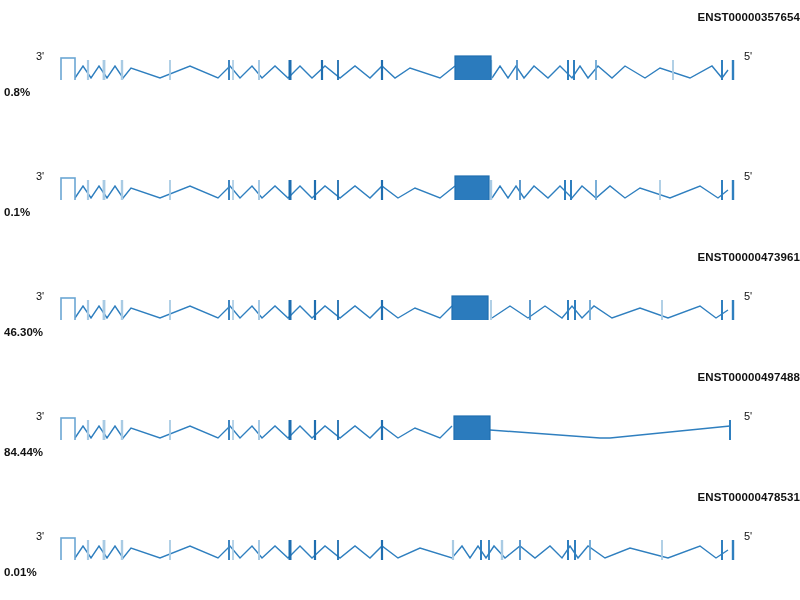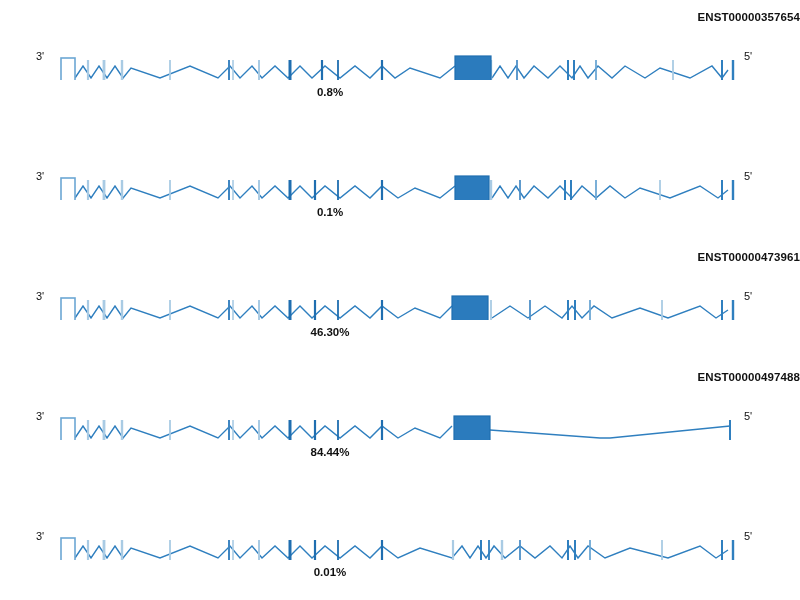--- a/index.html
+++ b/index.html
@@ -40,23 +40,23 @@
     font-weight: 700;
     letter-spacing: 0.1px;
     color: #111111;
     line-height: 14px;
     white-space: nowrap;
   }
 
   .transcript-percent {
     position: absolute;
     top: 85px;
-    left: 12px;
+    left: 4px;
     width: 636px;
-    text-align: center;
+    text-align: left;
     font-size: 11.5px;
     font-weight: 700;
     color: #111111;
     line-height: 14px;
     white-space: nowrap;
   }
 
   .end-label {
     position: absolute;
     top: 50px;
@@ -226,20 +226,21 @@
       </g>
 
       <rect x="61" y="28" width="14" height="30" fill="#ffffff" stroke="#6ca7d4" stroke-width="1.6"></rect>
       <rect x="454" y="26" width="36" height="34" fill="#2b7bbd" stroke="#1f6eb0" stroke-width="1.2"></rect>
     </svg>
 
     <div class="transcript-percent">84.44%</div>
   </div>
 
   <div class="transcript-row" style="top:480px;">
+    <div class="transcript-title">ENST00000478531</div>
     <div class="end-label three-prime">3'</div>
     <div class="end-label five-prime">5'</div>
 
     <svg class="track-svg" width="800" height="50" viewBox="0 0 800 50">
       <g fill="none" stroke="#2f7fbf" stroke-width="1.4">
         <polyline points="75,48 83,36 91,48 99,36 107,48 115,36 123,48 131,38 160,48 190,36 218,48 230,36 240,48 252,36 262,48 275,36 288,48 300,36 312,48 325,36 340,48 355,36 370,48 382,36 398,48 420,38 452,48 462,36 470,48 478,36 486,48 494,36 505,48 520,36 535,48 550,36 562,48 570,36 578,48 588,36 605,48 630,38 668,48 700,36 716,48 728,40"></polyline>
       </g>
 
       <g>
         <line x1="88" y1="30" x2="88" y2="55" stroke="#a9cbe4" stroke-width="2.2"></line>

